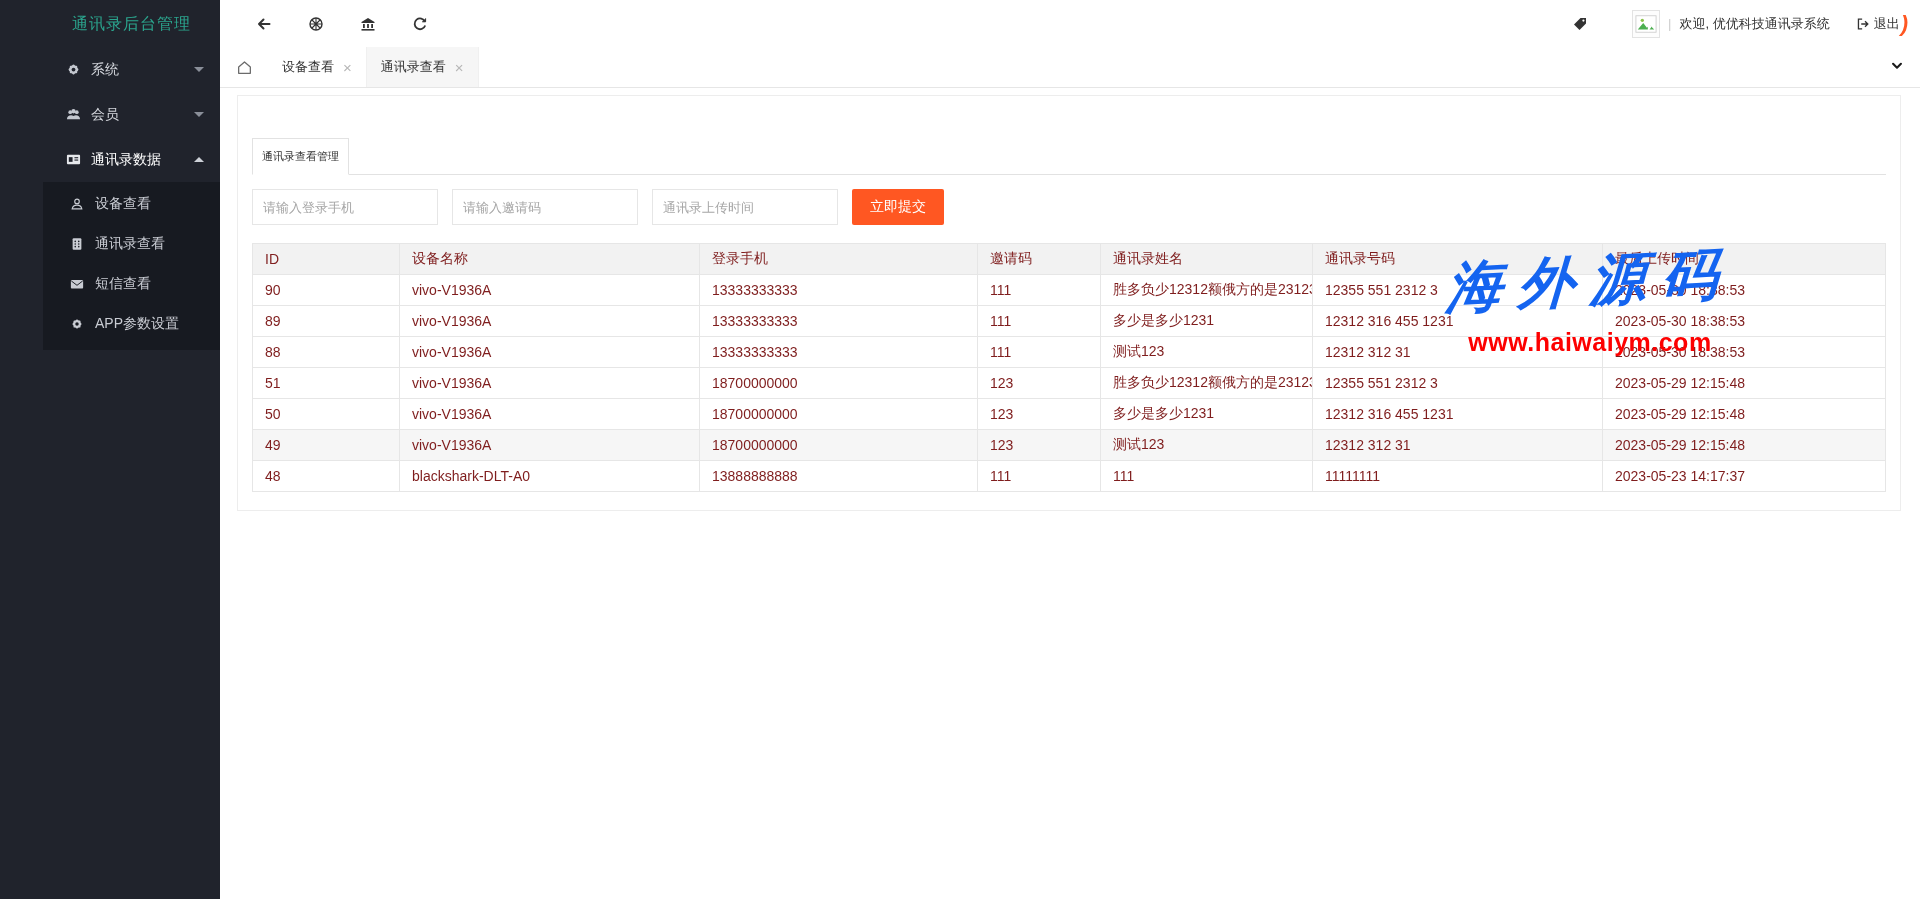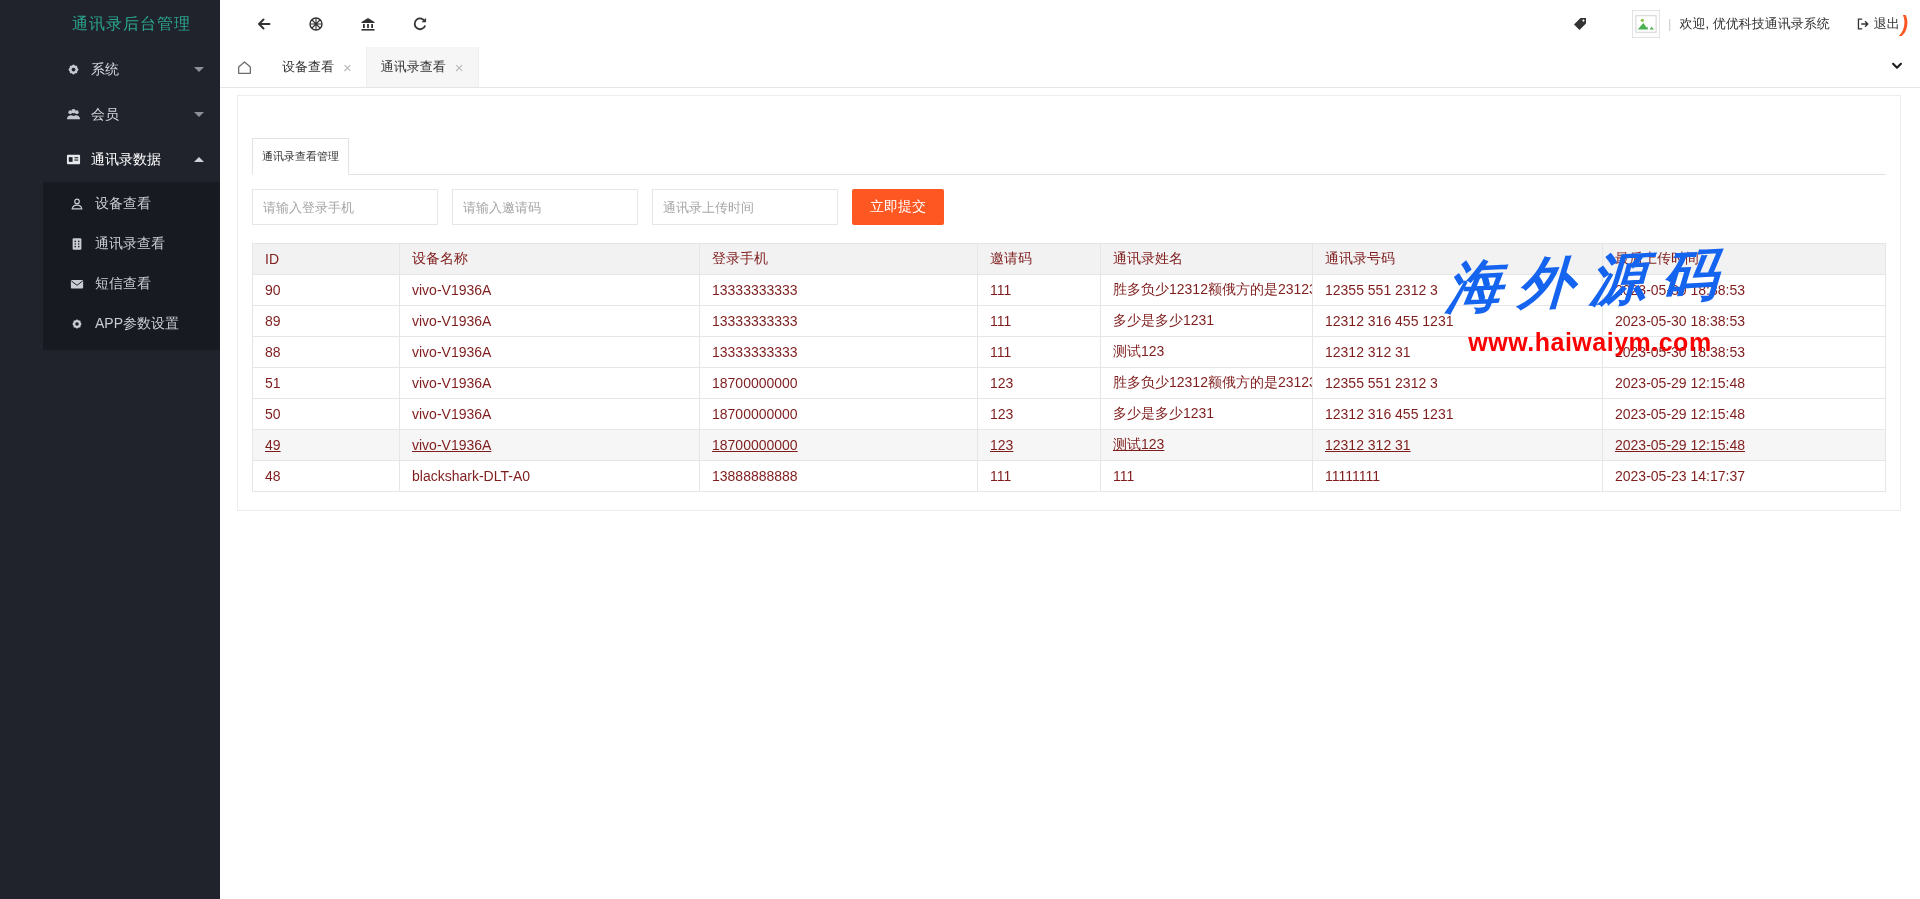--- a/index.html
+++ b/index.html
@@ -51,21 +51,21 @@
   .card-tabs::after { content:''; position:absolute; left:0; right:0; bottom:0; height:1px; background:#e2e2e2; }
   .card-tab { position:relative; z-index:1; display:inline-block; background:#fff; border:1px solid #e2e2e2; border-bottom:1px solid #fff; padding:10px 9px; font-size:11px; color:#333;margin-top:28px; }
   .search-row { display:flex; align-items:center; margin:14px 0 18px; }
   .s-input { width:186px; height:36px; border:1px solid #e6e6e6; padding:4px 10px; font-size:13px; color:#666; margin-right:14px; outline:none; font-family:inherit; }
   .s-input::placeholder { color:#a6a6a6; }
   .submit-btn { height:36px; padding:0 18px; background:#ff5722; color:#fff; border:none; border-radius:2px; font-size:14px; cursor:pointer; font-family:inherit; }
   
   table.grid { width:100%; border-collapse:collapse; table-layout:fixed; }
   .grid th, .grid td { border:1px solid #e6e6e6; padding:5px 12px; font-size:14px; color:#7f1d1d; text-align:left; font-weight:400; height:31px; overflow:hidden; white-space:nowrap; }
   .grid th { background:#f2f2f2; }
-  .grid tr.hl td { background:#f6f6f6;text-decoration:underline; }
+  .grid tr.hl td { background:#f6f6f6; }
   
   .watermark { position:absolute; left:1400px; top:244px; width:380px; text-align:center; z-index:9; pointer-events:none; }
   .wm-text { font-family:"DejaVu Serif","Liberation Serif",serif; font-size:56px; font-weight:bold; font-style:italic; color:#1464f0; letter-spacing:16px; white-space:nowrap; transform:rotate(-3deg) skewX(-6deg); }
   .wm-url { font-size:25px; font-weight:bold; color:#fd0000; margin-top:8px; letter-spacing:0.5px; }
 </style>
 </head>
 <body>
 
 <aside class="sidebar">
   <div class="logo">通讯录后台管理</div>

